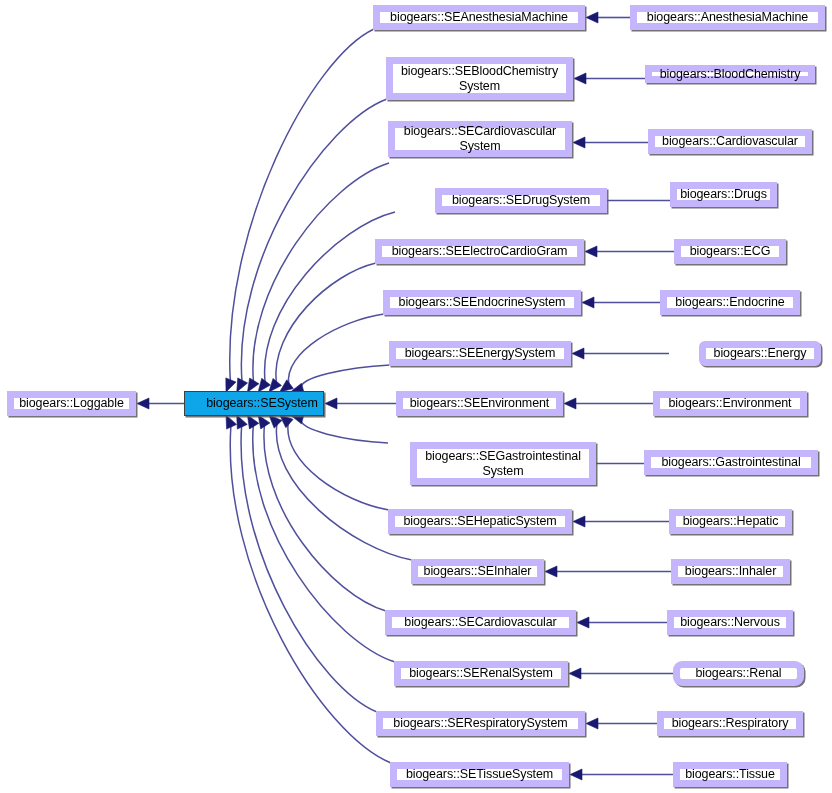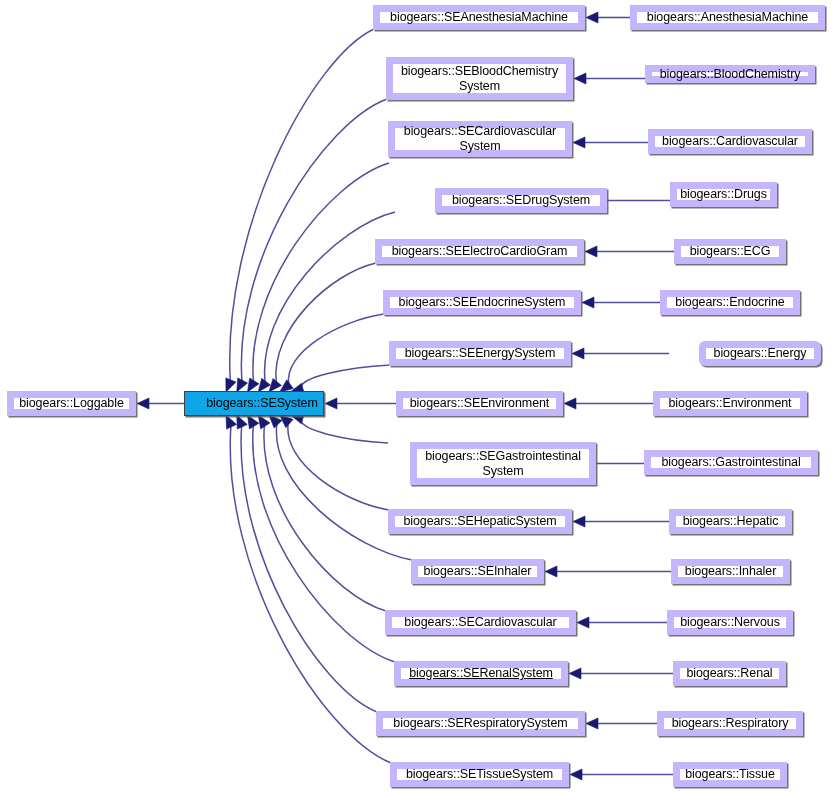--- a/index.html
+++ b/index.html
@@ -193,32 +193,32 @@
       <div class="node" style="left: 394px; top: 188px; width: 172px; height: 25px; margin-left: 41px;"><span class="node-label">biogears::SEDrugSystem</span></div>
       <div class="node" style="left: 375px; top: 239px; width: 209px; height: 25px;"><span class="node-label">biogears::SEElectroCardioGram</span></div>
       <div class="node" style="left: 383px; top: 290px; width: 198px; height: 25px;"><span class="node-label">biogears::SEEndocrineSystem</span></div>
       <div class="node" style="left: 389px; top: 341px; width: 182px; height: 25px;"><span class="node-label">biogears::SEEnergySystem</span></div>
       <div class="node" style="left: 396px; top: 391px; width: 167px; height: 25px;"><span class="node-label">biogears::SEEnvironment</span></div>
       <div class="node" style="left: 387px; top: 442px; width: 186px; height: 43px; margin-left: 23px;"><span class="node-label">biogears::SEGastrointestinal
 System</span></div>
       <div class="node" style="left: 388px; top: 509px; width: 184px; height: 25px;"><span class="node-label">biogears::SEHepaticSystem</span></div>
       <div class="node" style="left: 411px; top: 559px; width: 133px; height: 25px;"><span class="node-label">biogears::SEInhaler</span></div>
       <div class="node" style="left: 385px; top: 610px; width: 191px; height: 25px;"><span class="node-label">biogears::SECardiovascular</span></div>
-      <div class="node" style="left: 394px; top: 661px; width: 174px; height: 25px; text-decoration: underline;"><span class="node-label">biogears::SERenalSystem</span></div>
+      <div class="node" style="left: 394px; top: 661px; width: 174px; height: 25px;"><span class="node-label">biogears::SERenalSystem</span></div>
       <div class="node" style="left: 376px; top: 711px; width: 209px; height: 25px;"><span class="node-label">biogears::SERespiratorySystem</span></div>
       <div class="node" style="left: 390px; top: 762px; width: 179px; height: 25px;"><span class="node-label">biogears::SETissueSystem</span></div>
       <div class="node" style="left: 630px; top: 5px; width: 195px; height: 25px;"><span class="node-label">biogears::AnesthesiaMachine</span></div>
       <div class="node" style="left: 645px; top: 65px; width: 170px; height: 18px;"><span class="node-label">biogears::BloodChemistry</span></div>
       <div class="node" style="left: 648px; top: 129px; width: 164px; height: 25px;"><span class="node-label">biogears::Cardiovascular</span></div>
       <div class="node" style="left: 670px; top: 182px; width: 107px; height: 25px;"><span class="node-label">biogears::Drugs</span></div>
       <div class="node" style="left: 674px; top: 239px; width: 112px; height: 25px;"><span class="node-label">biogears::ECG</span></div>
       <div class="node" style="left: 660px; top: 290px; width: 140px; height: 25px;"><span class="node-label">biogears::Endocrine</span></div>
       <div class="node" style="left: 699px; top: 341px; width: 122px; height: 25px; border-radius: 6px;"><span class="node-label">biogears::Energy</span></div>
       <div class="node" style="left: 653px; top: 391px; width: 154px; height: 25px;"><span class="node-label">biogears::Environment</span></div>
       <div class="node" style="left: 644px; top: 450px; width: 174px; height: 25px;"><span class="node-label">biogears::Gastrointestinal</span></div>
       <div class="node" style="left: 669px; top: 509px; width: 123px; height: 25px;"><span class="node-label">biogears::Hepatic</span></div>
       <div class="node" style="left: 671px; top: 559px; width: 119px; height: 25px;"><span class="node-label">biogears::Inhaler</span></div>
       <div class="node" style="left: 667px; top: 610px; width: 126px; height: 25px;"><span class="node-label">biogears::Nervous</span></div>
-      <div class="node" style="left: 673px; top: 661px; width: 113px; height: 25px;"><span class="node-label">biogears::Renal</span></div>
+      <div class="node" style="left: 673px; top: 661px; width: 131px; height: 25px; border-radius: 9px;"><span class="node-label">biogears::Renal</span></div>
       <div class="node" style="left: 657px; top: 711px; width: 146px; height: 25px;"><span class="node-label">biogears::Respiratory</span></div>
       <div class="node" style="left: 673px; top: 762px; width: 114px; height: 25px;"><span class="node-label">biogears::Tissue</span></div>
     </div>
 </div>
 
 </body></html>

